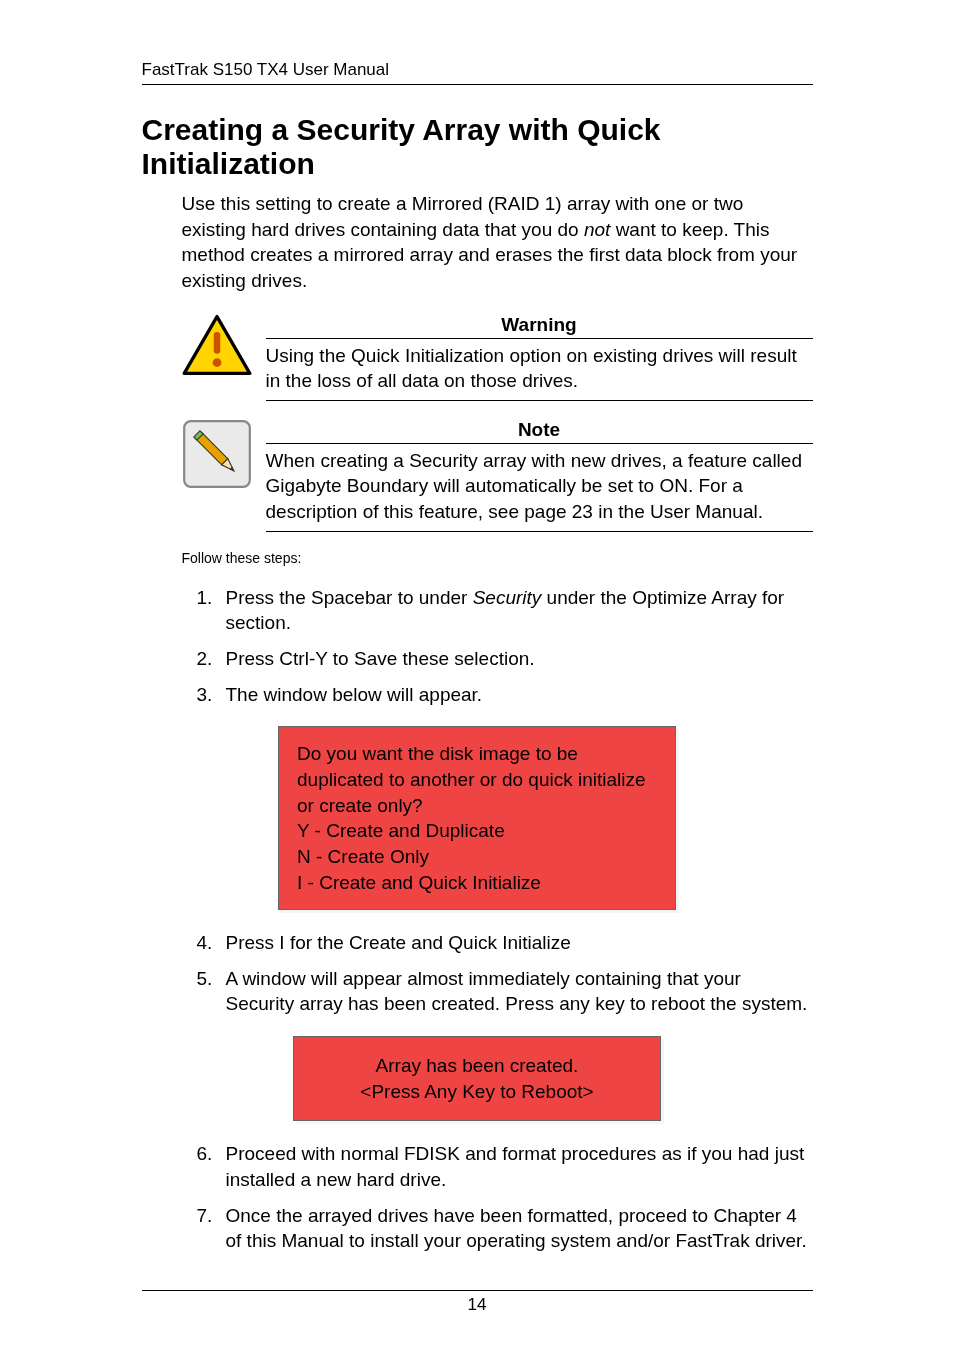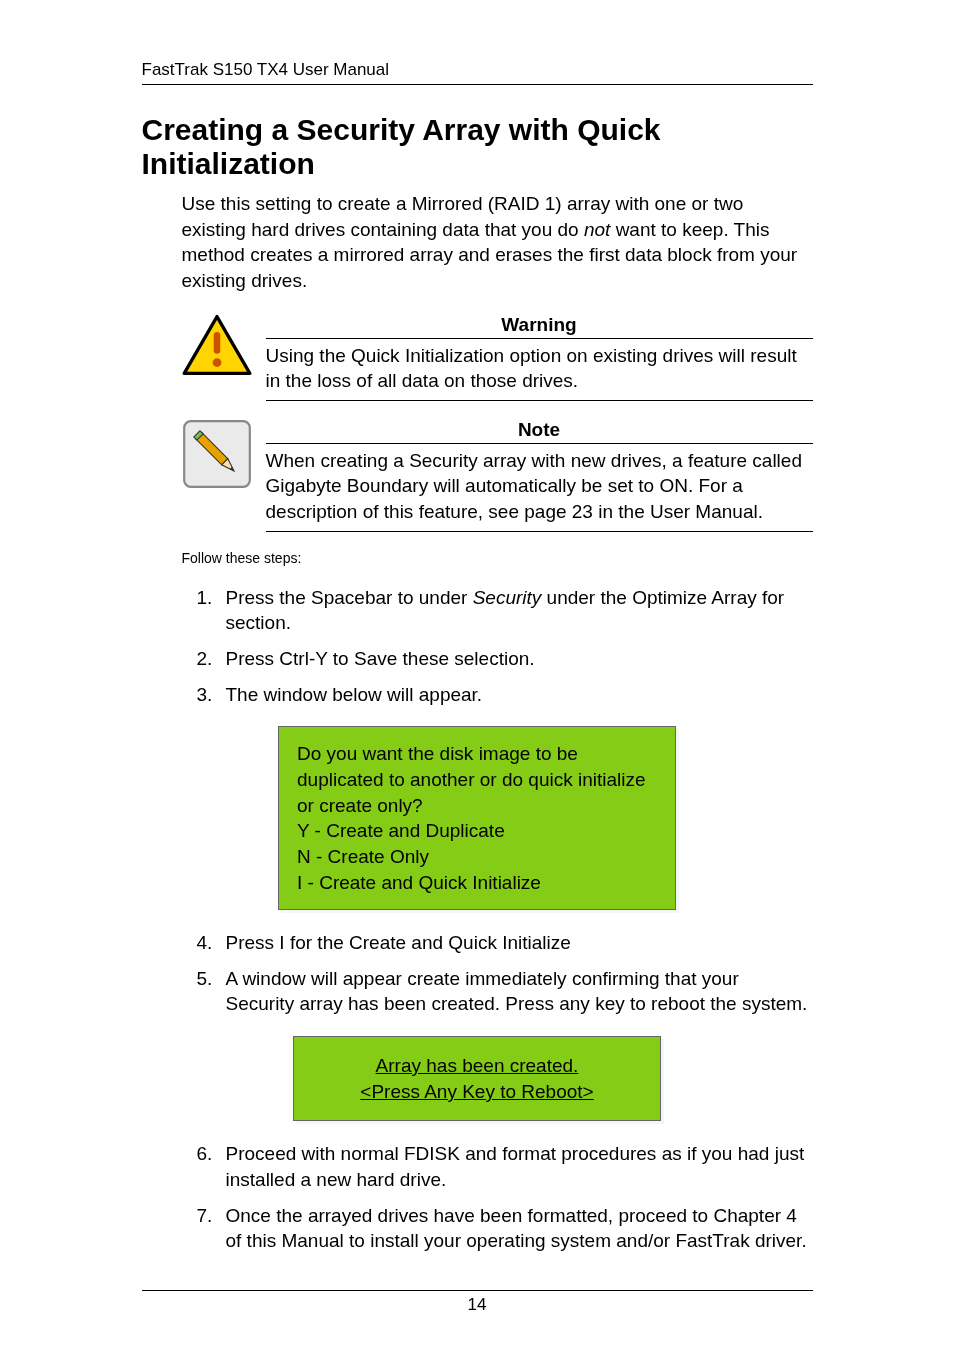--- a/index.html
+++ b/index.html
@@ -74,33 +74,32 @@
   }
   ol.steps li {
     margin-bottom: 10px;
     padding-left: 8px;
   }
   ol.steps li::marker {
     font-size: 19px;
   }
   .dialog {
     border: 1.5px solid #666;
-    background: #84cc16;
+    background: #ef4444;
     font-size: 19px;
     line-height: 1.35;
     padding: 14px 18px;
     width: 360px;
     margin: 4px auto 20px auto;
     box-shadow: 3px 3px 0 rgba(0,0,0,0.04);
   }
   .dialog.center {
     text-align: center;
     width: 330px;
     padding: 16px 18px;
-    text-decoration: underline;
   }
   .page-num {
     text-align: center;
     font-size: 17px;
     border-top: 1.5px solid #000;
     padding-top: 4px;
     margin-top: 36px;
   }
   .italic { font-style: italic; }
   .mono-indent { display: block; padding-left: 0; }
@@ -163,21 +162,21 @@
 
   <div class="dialog">
     <span class="mono-indent">Do you want the disk image to be duplicated to another or do quick initialize or create only?</span>
     <span class="mono-indent">Y - Create and Duplicate</span>
     <span class="mono-indent">N - Create Only</span>
     <span class="mono-indent"> I  - Create and Quick Initialize</span>
   </div>
 
   <ol class="steps" start="4">
     <li>Press I for the Create and Quick Initialize</li>
-    <li>A window will appear create immediately confirming that your Security array has been created. Press any key to reboot the system.</li>
+    <li>A window will appear almost immediately containing that your Security array has been created. Press any key to reboot the system.</li>
   </ol>
 
   <div class="dialog center">
     <span class="mono-indent">Array has been created.</span>
     <span class="mono-indent">&lt;Press Any Key to Reboot&gt;</span>
   </div>
 
   <ol class="steps" start="6">
     <li>Proceed with normal FDISK and format procedures as if you had just installed a new hard drive.</li>
     <li>Once the arrayed drives have been formatted, proceed to Chapter 4 of this Manual to install your operating system and/or FastTrak driver.</li>

